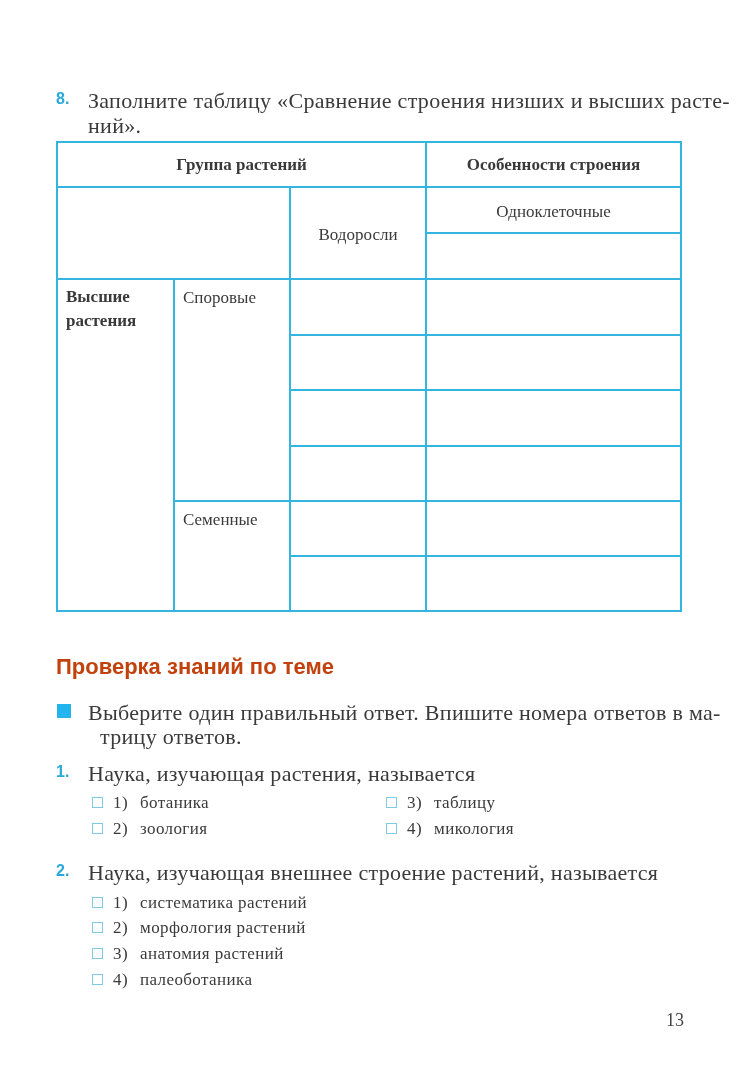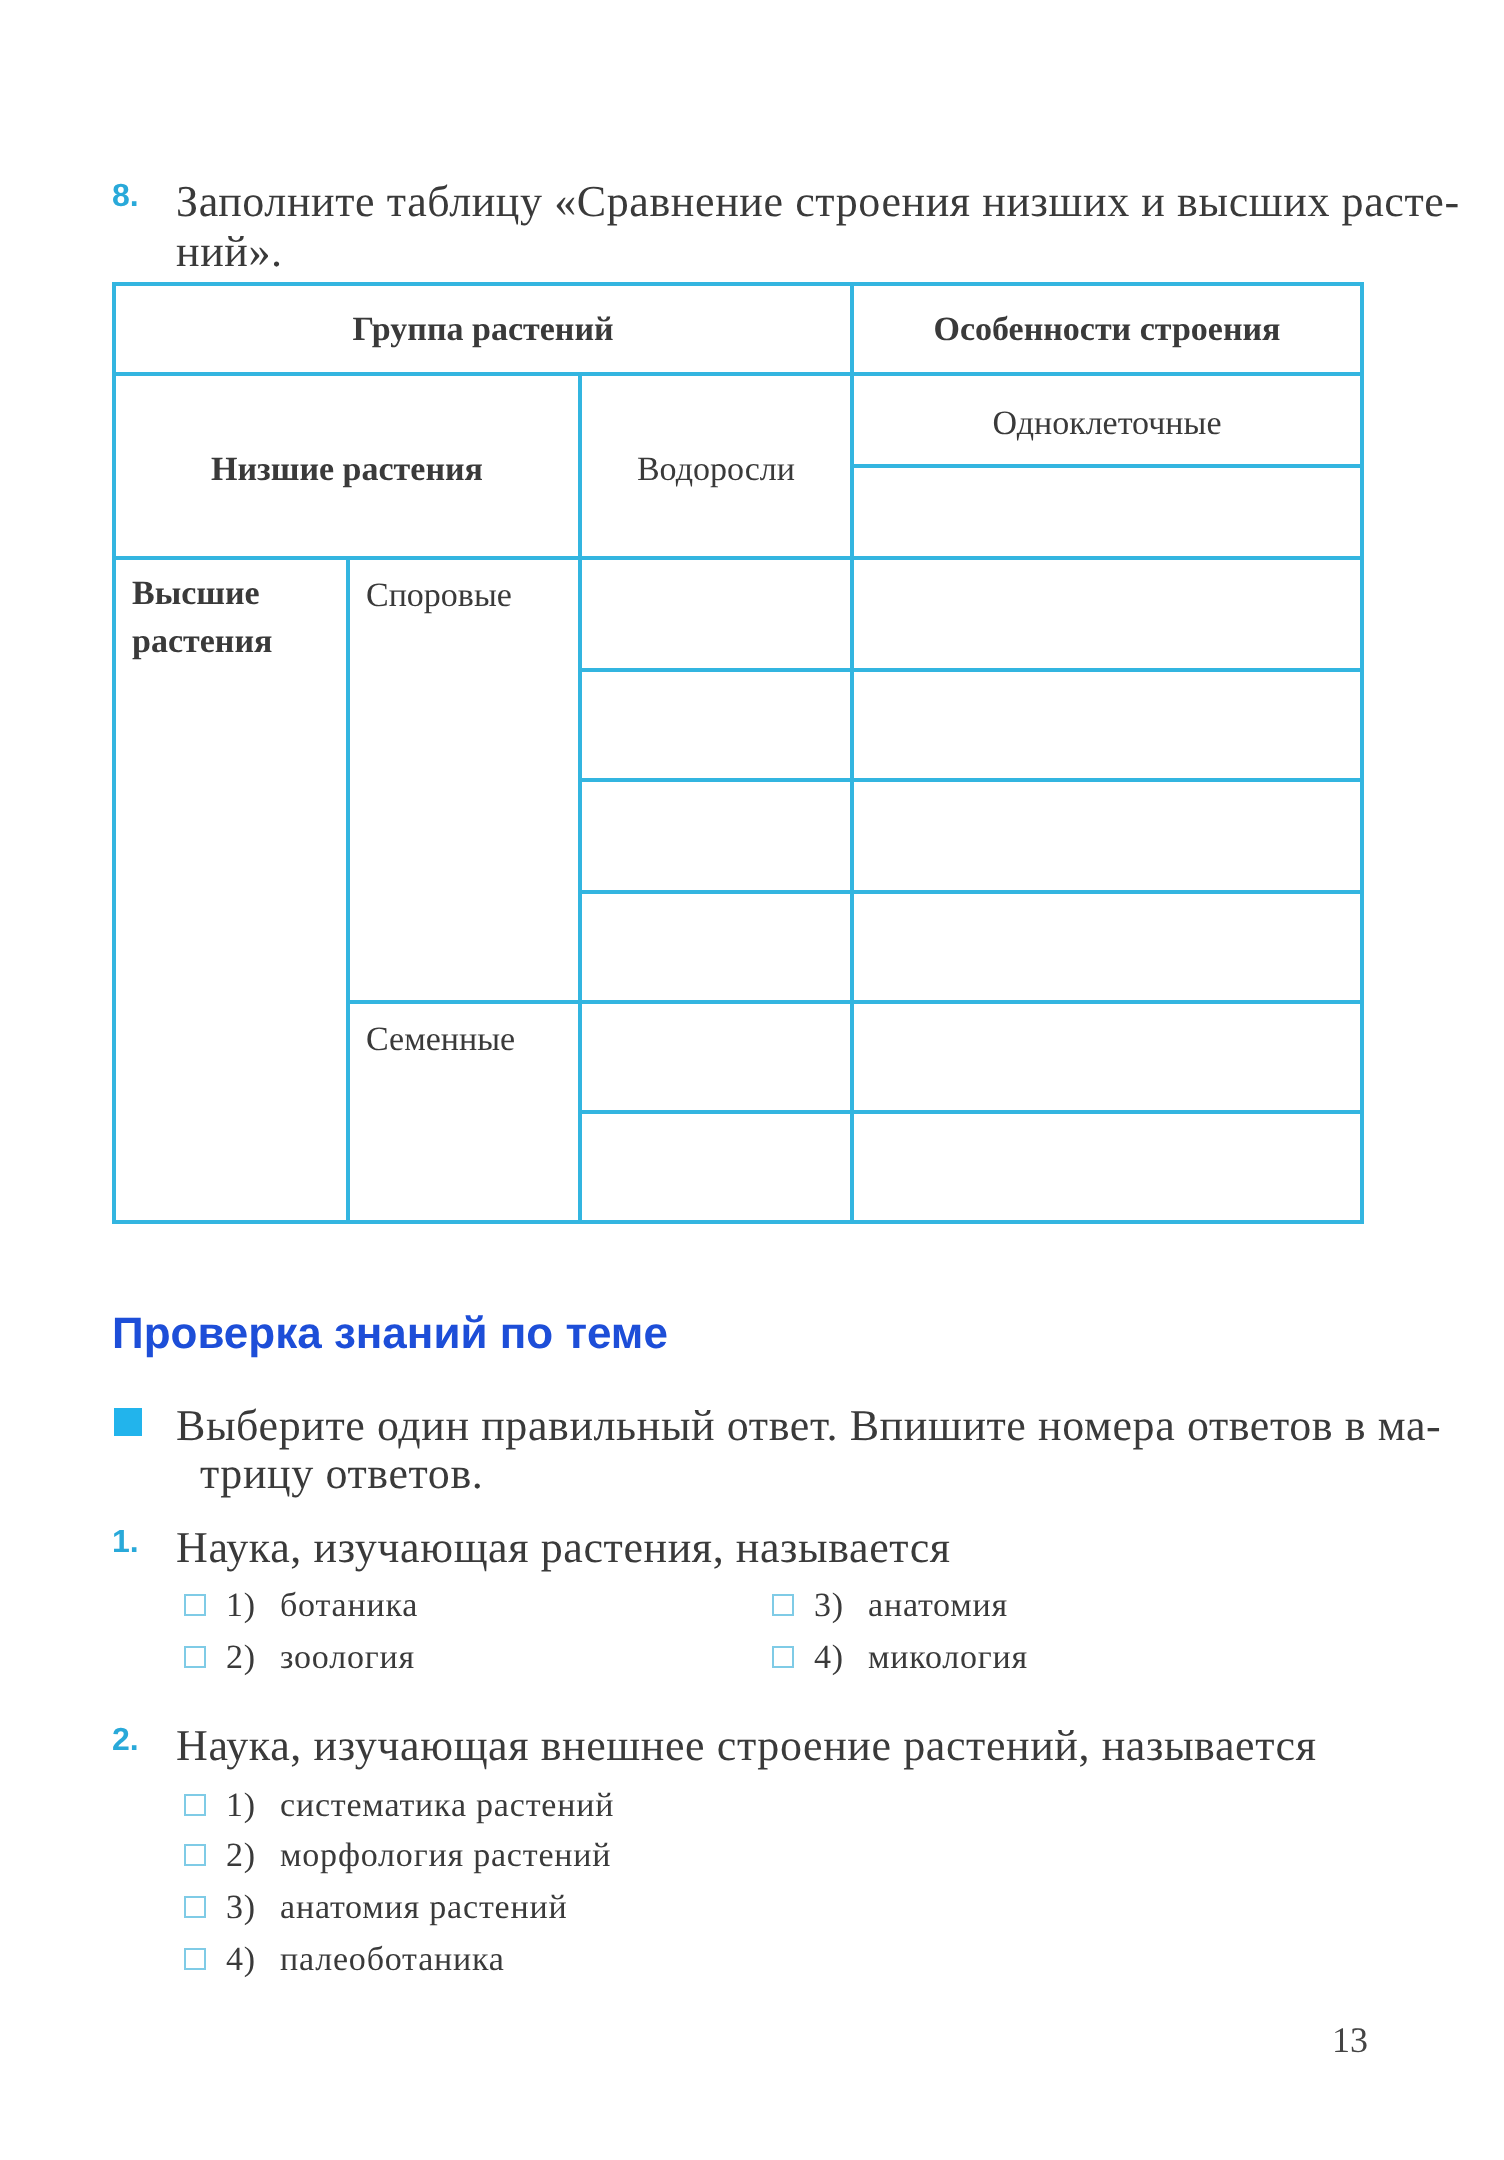--- a/index.html
+++ b/index.html
@@ -6,21 +6,21 @@
   body { width: 752px; height: 1080px; position: relative; overflow: hidden;
          font-family: "DejaVu Serif", "Liberation Serif", serif; color: #333333; }
   .abs { position: absolute; }
   .task-num { position: absolute; font-family: "Liberation Sans", sans-serif; font-weight: bold;
               color: #29a9d9; font-size: 16px; }
   .serif-text { font-family: "Liberation Serif", serif; font-size: 22px; color: #3a3a3a; letter-spacing: 0.3px; }
   .tbl-line { position: absolute; background: #33b5e0; }
   .cell-text { position: absolute; font-family: "Liberation Serif", serif; font-size: 17px; color: #3a3a3a; }
   .cell-bold { font-weight: bold; }
   .section-title { position: absolute; left: 56px; top: 654px; font-family: "Liberation Sans", sans-serif;
-                   font-size: 22px; font-weight: bold; color: #1d4ed8; }
+                   font-size: 22px; font-weight: bold; color: #c2410c; }
   .bullet-square { position: absolute; left: 57px; top: 704px; width: 14px; height: 14px; background: #22b4ec; }
   .checkbox { position: absolute; width: 11px; height: 11px; border: 1.5px solid #7fcbe6; box-sizing: border-box; background: #fff; }
   .opt-text { position: absolute; font-family: "Liberation Serif", serif; font-size: 17px; color: #3a3a3a; letter-spacing: 0.4px; white-space: nowrap; }
   .page-num { position: absolute; left: 666px; top: 1010px; font-family: "Liberation Serif", serif; font-size: 18px; color: #444; }
 </style>
 </head>
 <body>
 
 <div class="task-num" style="left:56px; top:90px;">8.</div>
 <div class="abs serif-text" style="left:88px; top:88px;">Заполните таблицу «Сравнение строения низших и высших расте-</div>
@@ -49,21 +49,20 @@
   <div class="tbl-line" style="left:289px; top:389px; width:393px; height:2px;"></div>
   <div class="tbl-line" style="left:289px; top:445px; width:393px; height:2px;"></div>
 
   <div class="tbl-line" style="left:173px; top:500px; width:509px; height:2px;"></div>
 
   <div class="tbl-line" style="left:289px; top:555px; width:393px; height:2px;"></div>
 
   <div class="cell-text cell-bold" style="left:58px; width:367px; top:155px; text-align:center;">Группа растений</div>
   <div class="cell-text cell-bold" style="left:427px; width:253px; top:155px; text-align:center;">Особенности строения</div>
 
-  <div class="cell-text cell-bold" style="left:58px; width:231px; top:225px; text-align:center;">Низшие растения</div>
   <div class="cell-text" style="left:291px; width:134px; top:225px; text-align:center;">Водоросли</div>
   <div class="cell-text" style="left:427px; width:253px; top:202px; text-align:center;">Одноклеточные</div>
   <div class="abs" style="left:427px; top:234px; width:253px; height:44px;"></div>
 
   <div class="cell-text cell-bold" style="left:66px; top:287px;">Высшие</div>
   <div class="cell-text cell-bold" style="left:66px; top:311px;">растения</div>
   <div class="cell-text" style="left:183px; top:288px;">Споровые</div>
   <div class="cell-text" style="left:183px; top:510px;">Семенные</div>
 
   <div class="abs" style="left:291px; top:280px; width:134px; height:54px;"></div>
@@ -92,21 +91,21 @@
 <div class="checkbox" style="left:92px; top:797px;"></div>
 <div class="opt-text" style="left:113px; top:793px;">1)</div>
 <div class="opt-text" style="left:140px; top:793px;">ботаника</div>
 
 <div class="checkbox" style="left:92px; top:823px;"></div>
 <div class="opt-text" style="left:113px; top:819px;">2)</div>
 <div class="opt-text" style="left:140px; top:819px;">зоология</div>
 
 <div class="checkbox" style="left:386px; top:797px;"></div>
 <div class="opt-text" style="left:407px; top:793px;">3)</div>
-<div class="opt-text" style="left:434px; top:793px;">анатомия</div>
+<div class="opt-text" style="left:434px; top:793px;">таблицу</div>
 
 <div class="checkbox" style="left:386px; top:823px;"></div>
 <div class="opt-text" style="left:407px; top:819px;">4)</div>
 <div class="opt-text" style="left:434px; top:819px;">микология</div>
 
 <div class="task-num" style="left:56px; top:862px;">2.</div>
 <div class="abs serif-text" style="left:88px; top:860px;">Наука, изучающая внешнее строение растений, называется</div>
 
 <div class="checkbox" style="left:92px; top:897px;"></div>
 <div class="opt-text" style="left:113px; top:893px;">1)</div>

